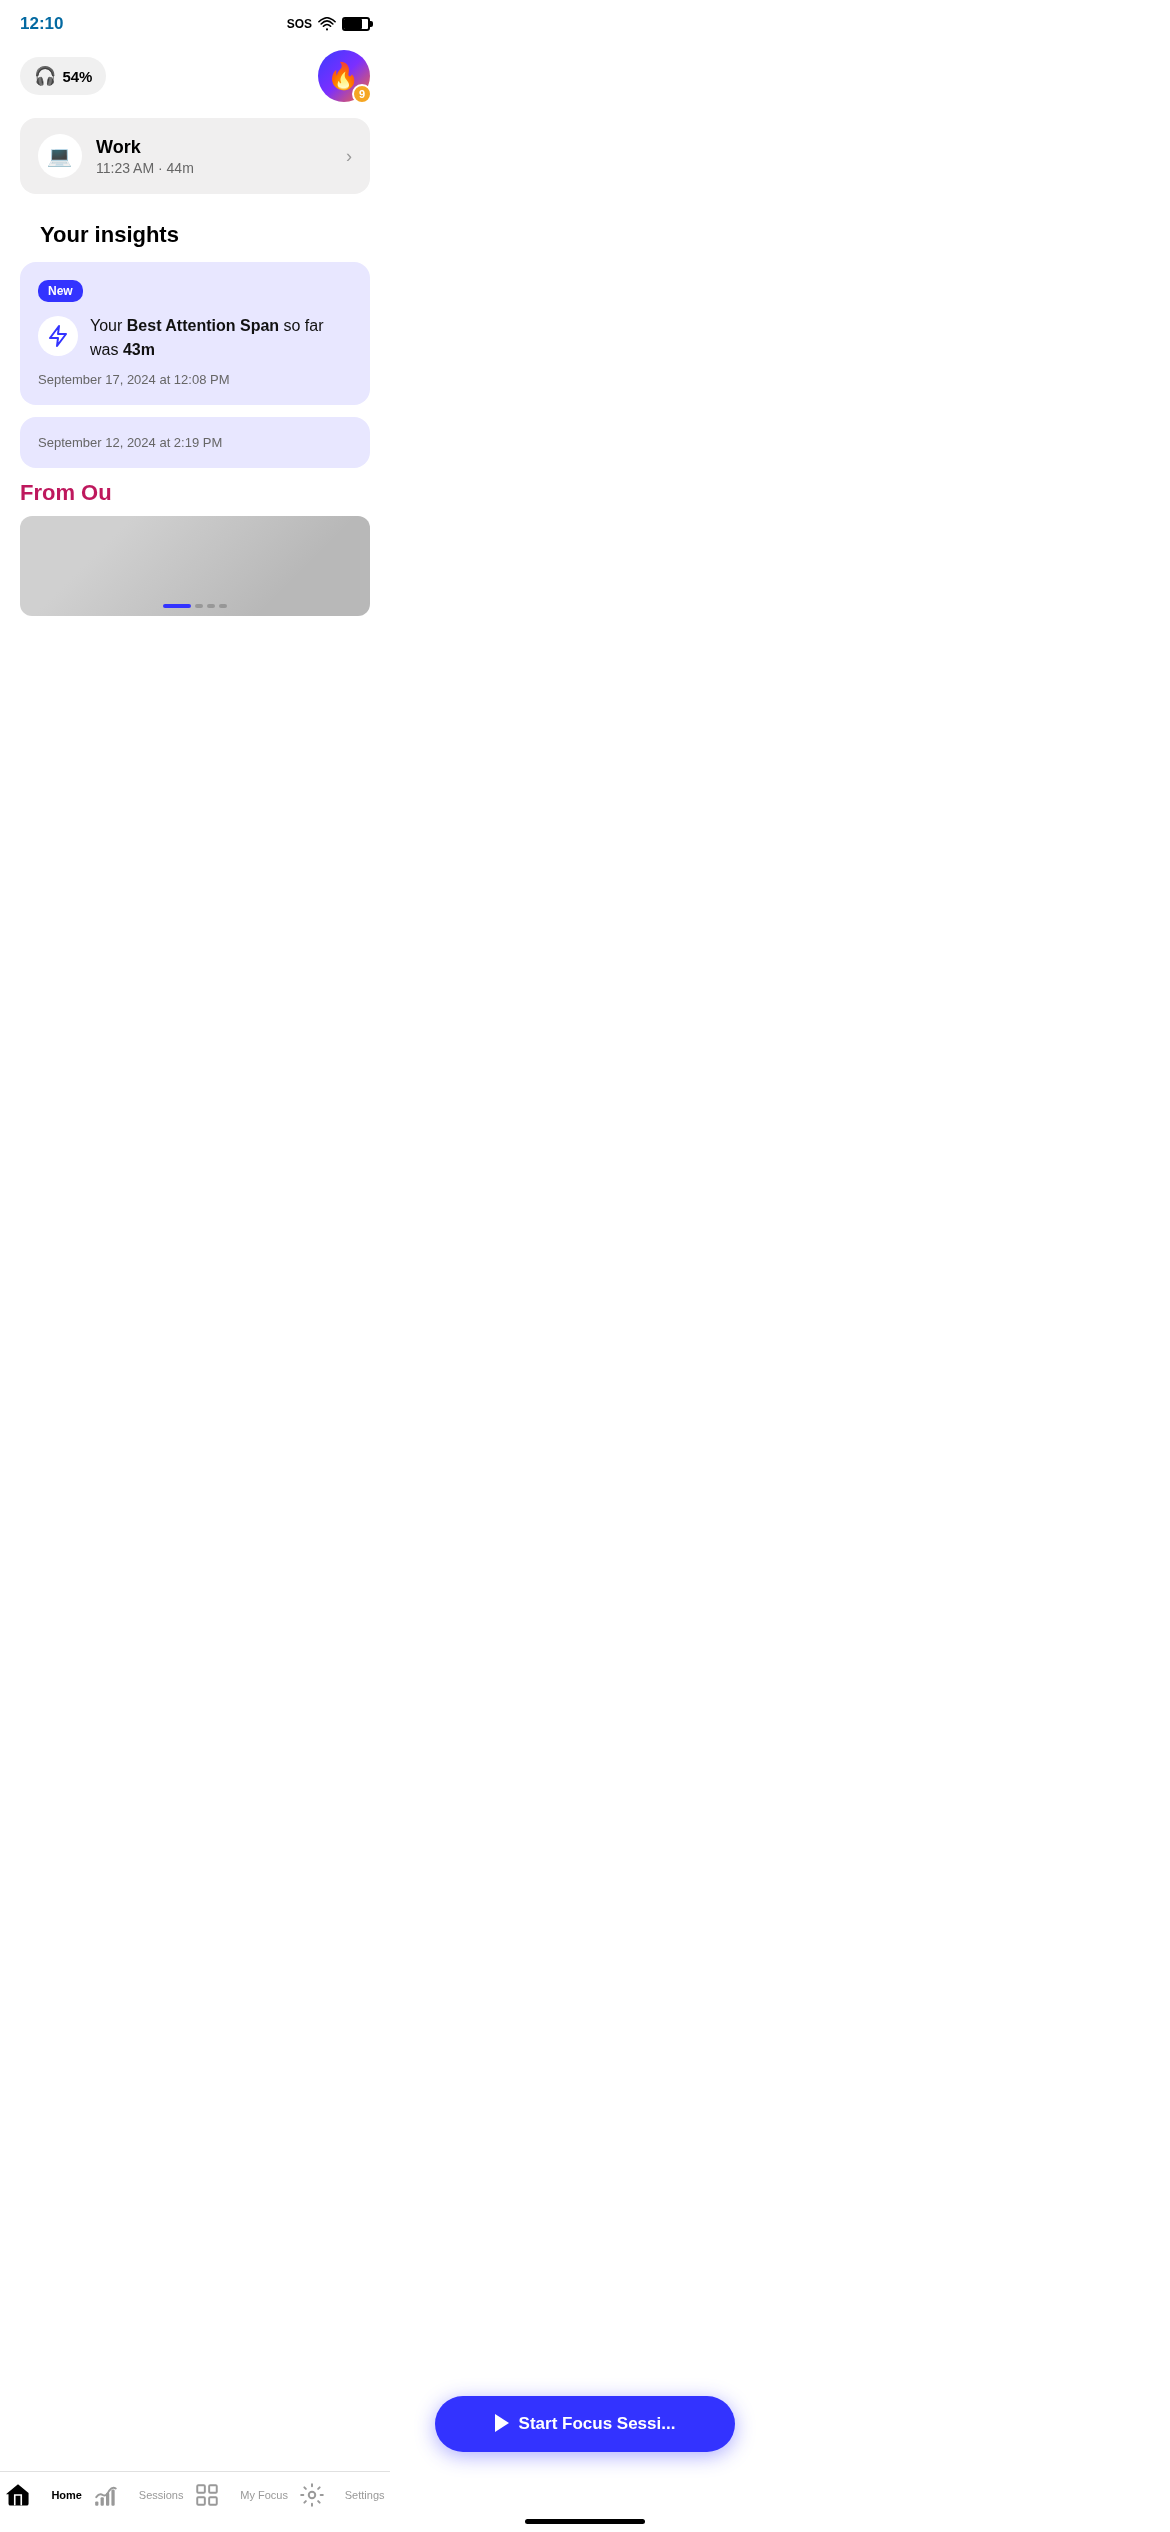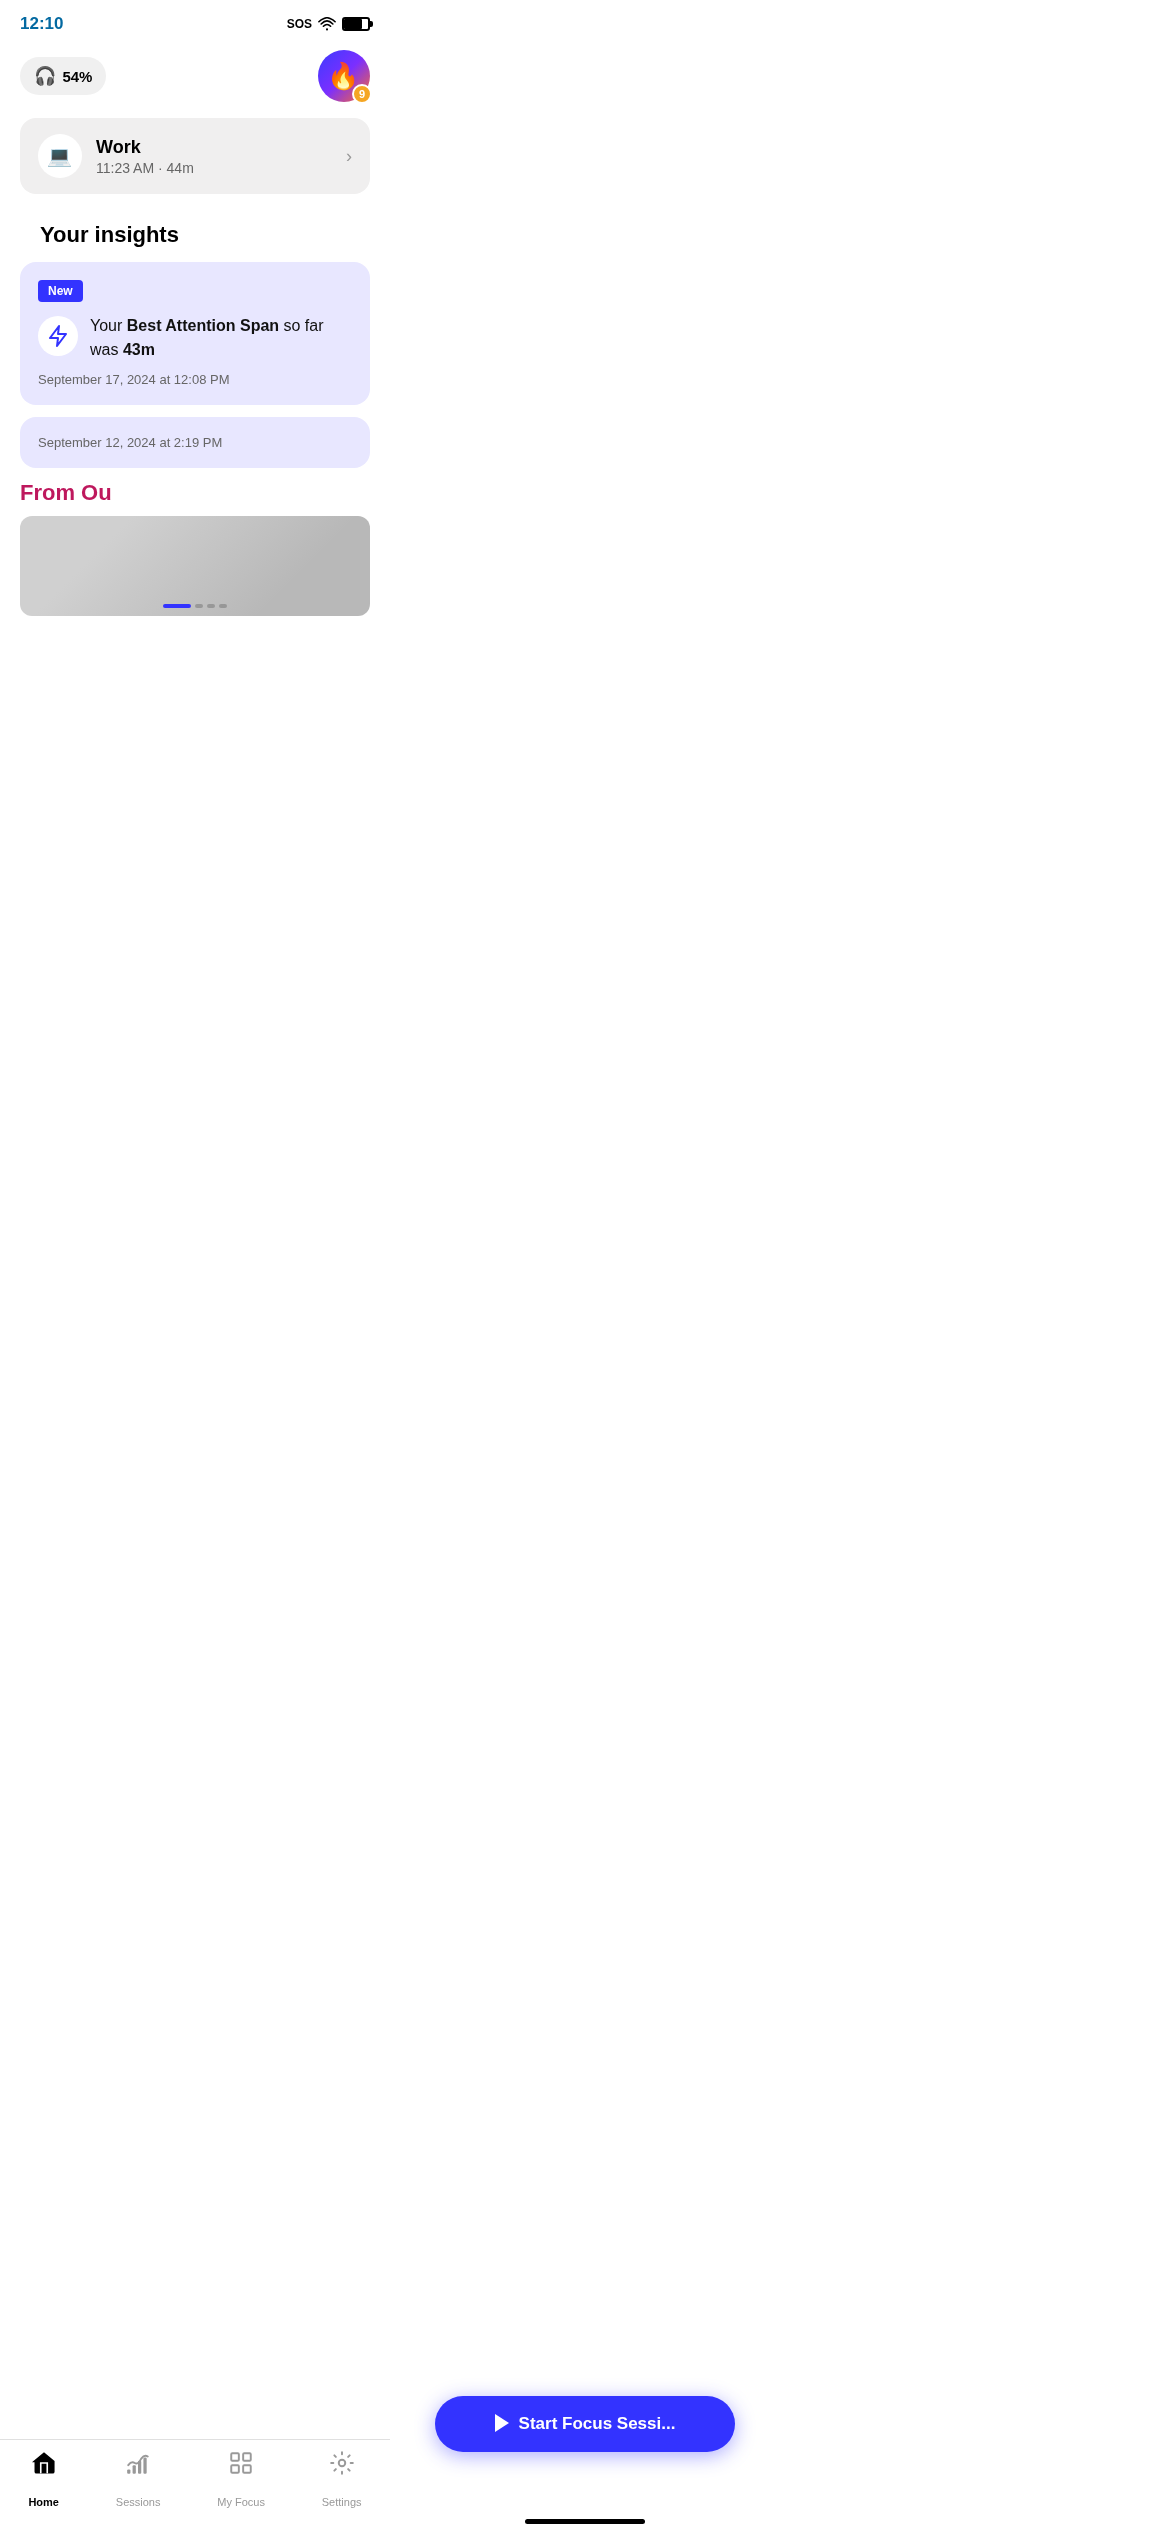--- a/index.html
+++ b/index.html
@@ -215,21 +215,21 @@
       position: relative;
     }
 
     .new-badge {
       display: inline-block;
       background: #3333ff;
       color: #fff;
       font-size: 12px;
       font-weight: 700;
       padding: 4px 10px;
-      border-radius: 4px;
+      border-radius: 10px;
       margin-bottom: 12px;
     }
 
     .insight-body {
       display: flex;
       align-items: flex-start;
       gap: 12px;
       margin-bottom: 10px;
     }
 
@@ -342,21 +342,21 @@
       background: #fff;
       border-top: 1px solid #e0e0e0;
       display: flex;
       justify-content: space-around;
       align-items: center;
       padding: 10px 0 24px;
       z-index: 200;
     }
     .nav-item {
       display: flex;
-      flex-direction: column;
+      flex-direction: row;
       align-items: center;
       gap: 20px;
       cursor: pointer;
     }
     .nav-label {
       font-size: 11px;
       color: #999;
     }
     .nav-label.active {
       color: #000;

